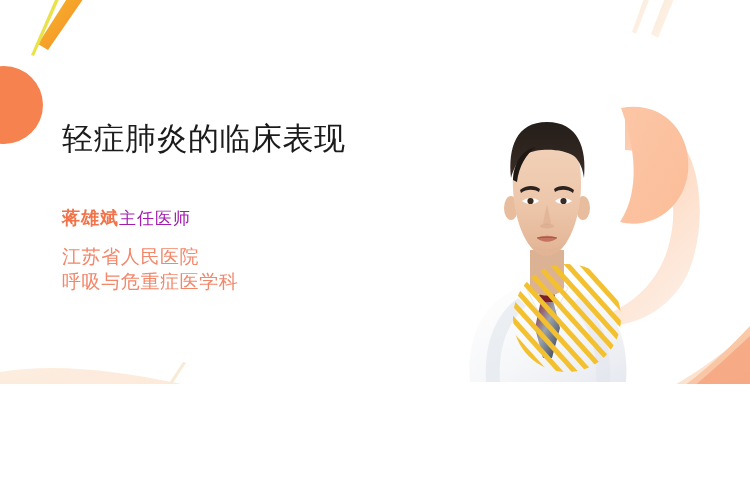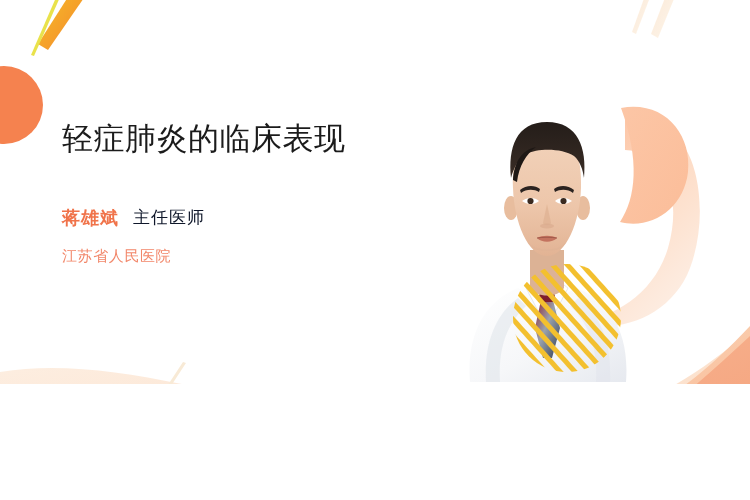--- a/index.html
+++ b/index.html
@@ -18,32 +18,31 @@
   
   #text-block{
     position:absolute;left:62px;top:118px;width:345px;z-index:40;
   }
   #lecture-title{
     font-size:31px;line-height:40px;font-weight:400;
     color:#1b1b1b;letter-spacing:0.5px;
     margin:0 0 0 0;white-space:normal;
   }
   #speaker-line{
-    margin-top:48px;display:flex;align-items:flex-start;
+    margin-top:48px;display:flex;align-items:flex-end;
   }
   #speaker-name{
     font-size:18px;font-weight:700;color:#f0734a;letter-spacing:1px;
   }
   #speaker-title{
-    font-size:17px;font-weight:400;color:#0f172a;letter-spacing:1px;
-    margin-left:14px;
+    font-size:17px;font-weight:400;color:#a21caf;letter-spacing:1px;
   }
   #affiliation{margin-top:14px;}
   .aff-line{
-    font-size:15px;line-height:25px;color:#f2876a;letter-spacing:0.6px;
+    font-size:19px;line-height:25px;color:#f2876a;letter-spacing:0.6px;
   }
 
   
   #portrait-wrap{
     position:absolute;left:440px;top:92px;width:215px;height:290px;z-index:30;
   }
   #portrait-svg{display:block;width:215px;height:290px;}
 </style>
 </head>
 <body>
@@ -249,17 +248,18 @@
 
     <h1 id="lecture-title">轻症肺炎的临床表现</h1>
 
     <div id="speaker-line">
       <span id="speaker-name">蒋雄斌</span>
       <span id="speaker-title">主任医师</span>
     </div>
 
     <div id="affiliation">
       <div class="aff-line">江苏省人民医院</div>
+      <div class="aff-line">呼吸与危重症医学科</div>
     </div>
 
   </div>
 
 </div>
 
 </body></html>

